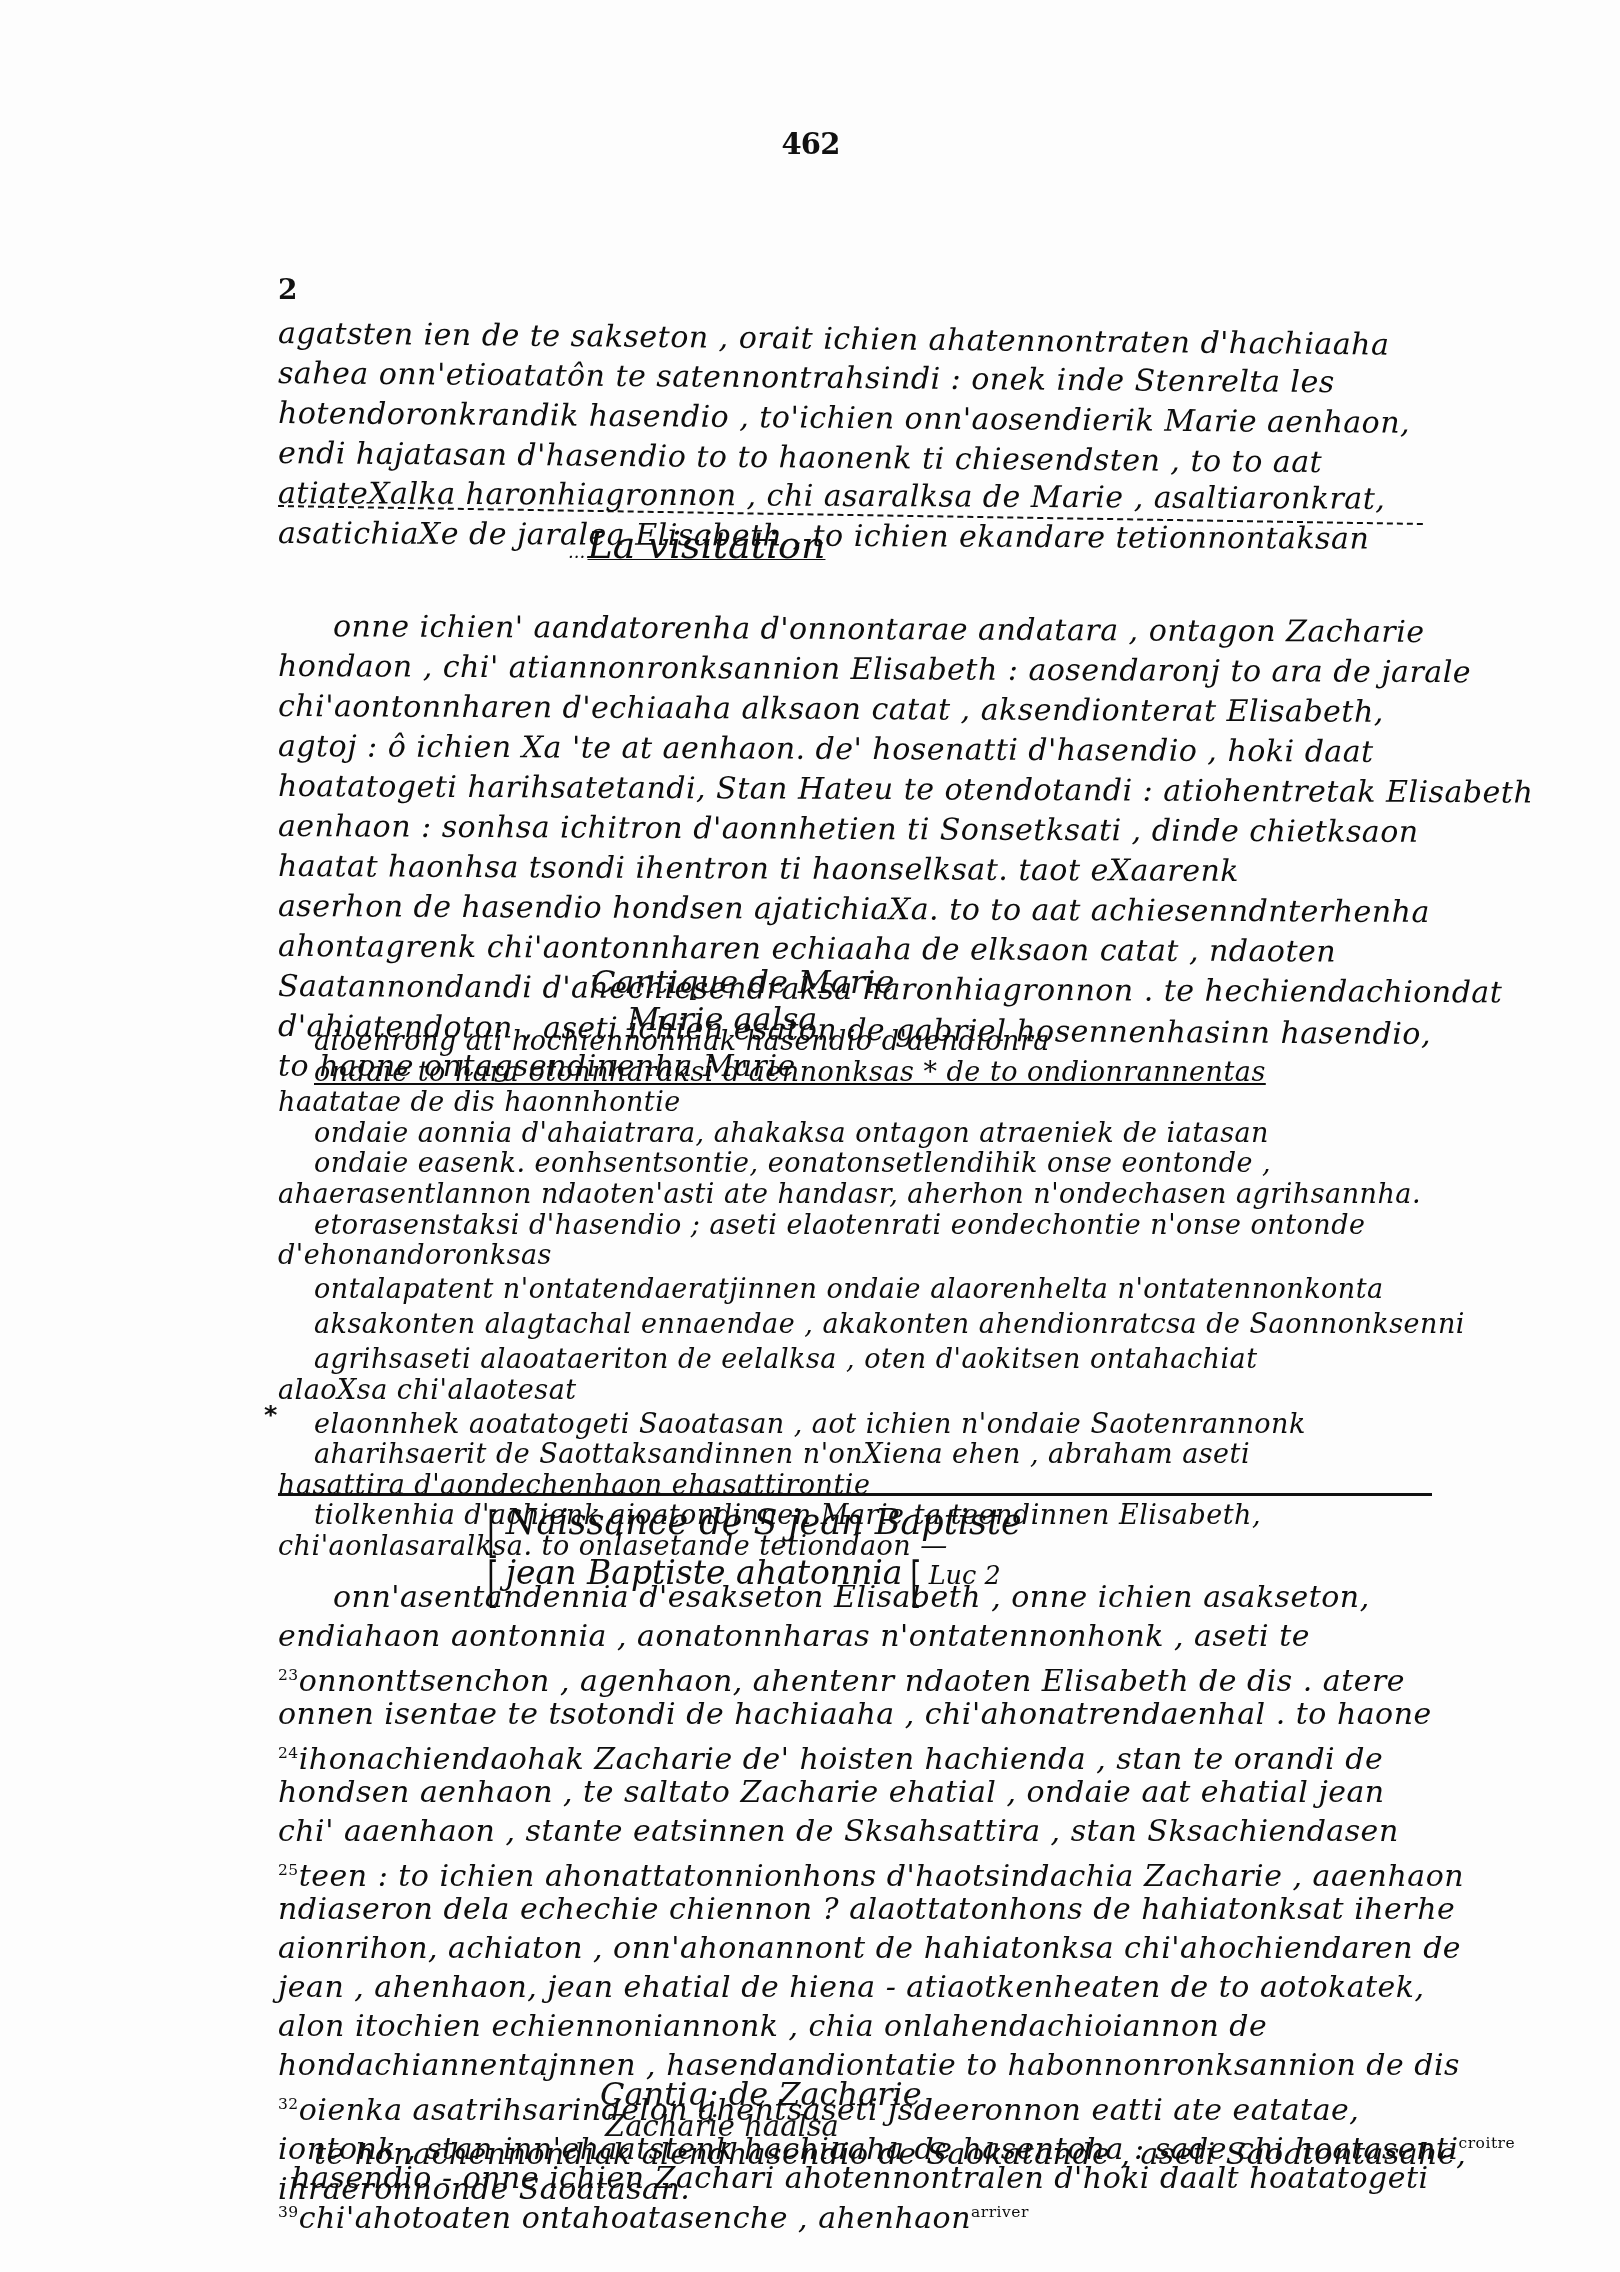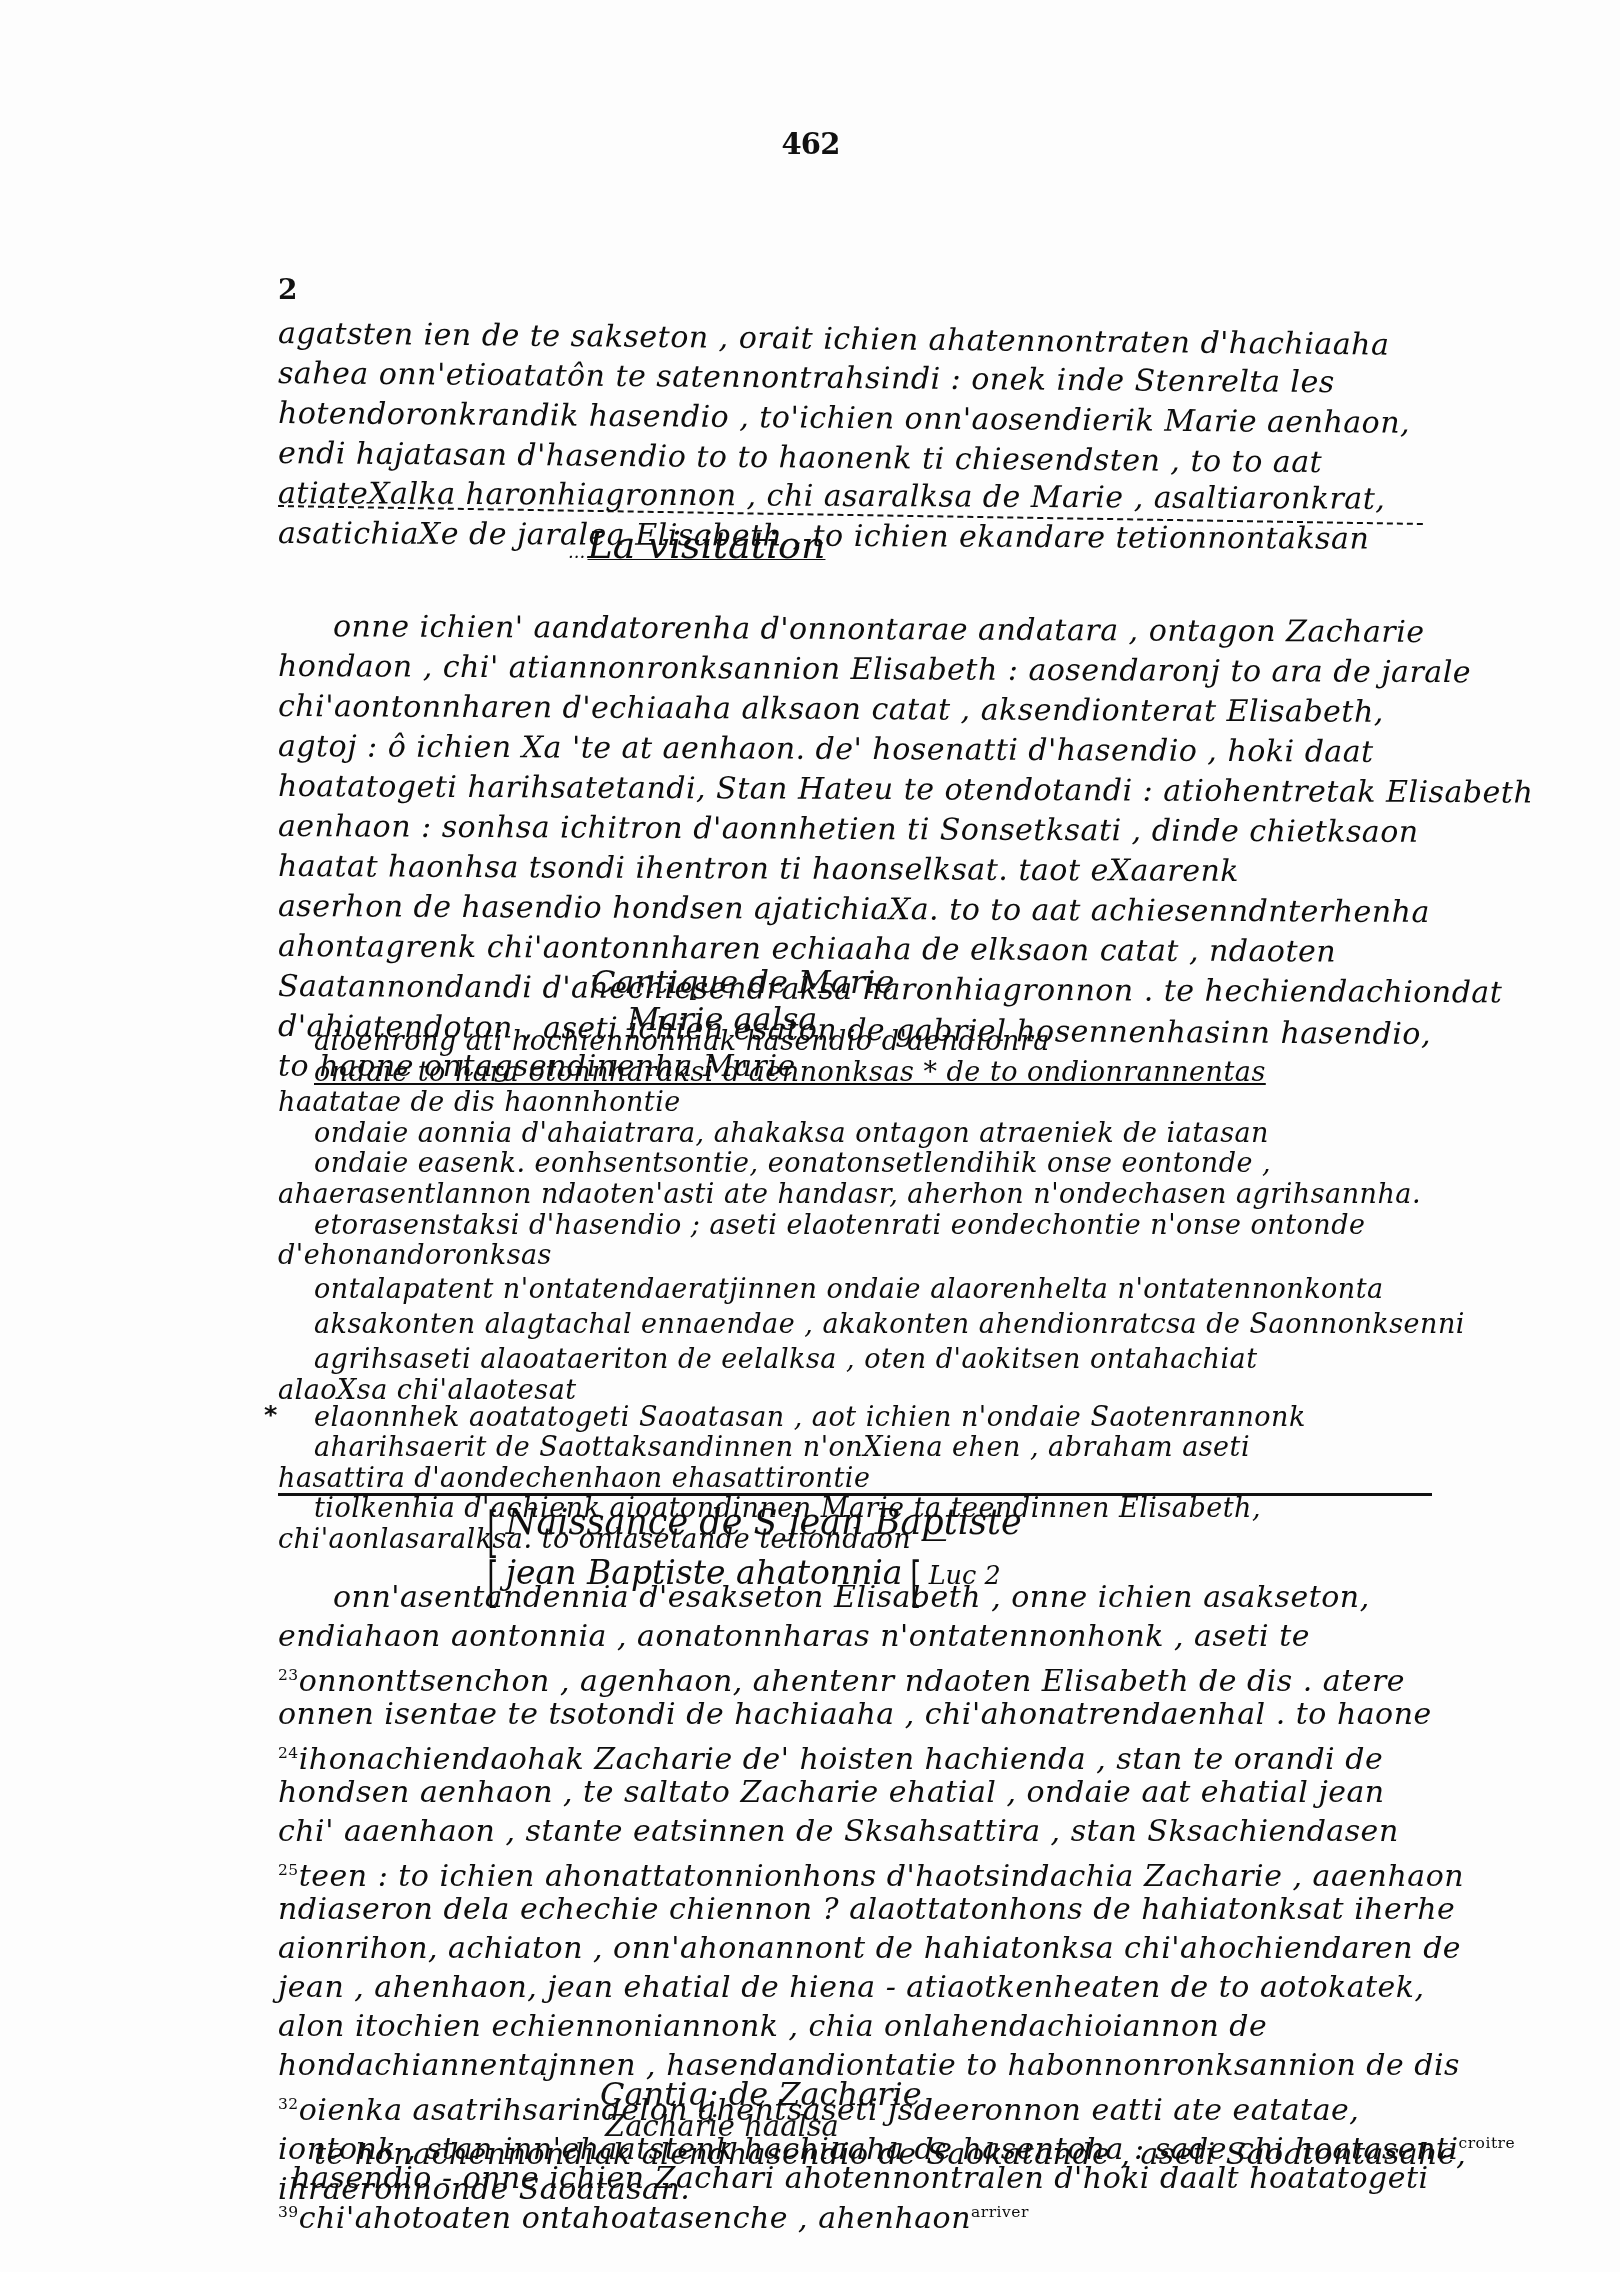--- a/index.html
+++ b/index.html
@@ -161,21 +161,21 @@
   <span class="line indent-sm" style="height:27px;margin-bottom:3.6px;text-decoration:underline;">ondaie to hara otonnharaksi d'aennonksas * de to ondionrannentas</span>
   <span class="line" style="height:27px;margin-bottom:3.6px;">haatatae de dis haonnhontie</span>
   <span class="line indent-sm" style="height:27px;margin-bottom:3.6px;">ondaie aonnia d'ahaiatrara, ahakaksa ontagon atraeniek de iatasan</span>
   <span class="line indent-sm" style="height:27px;margin-bottom:3.6px;">ondaie easenk. eonhsentsontie, eonatonsetlendihik onse eontonde ,</span>
   <span class="line" style="height:27px;margin-bottom:3.6px;">ahaerasentlannon ndaoten'asti ate handasr, aherhon n'ondechasen agrihsannha.</span>
   <span class="line indent-sm" style="height:27px;margin-bottom:3.6px;">etorasenstaksi d'hasendio ; aseti elaotenrati eondechontie n'onse ontonde</span>
   <span class="line" style="height:27px;margin-bottom:6.4px;">d'ehonandoronksas</span>
   <span class="line indent-sm" style="height:27px;margin-bottom:8.2px;">ontalapatent n'ontatendaeratjinnen ondaie alaorenhelta n'ontatennonkonta</span>
   <span class="line indent-sm" style="height:27px;margin-bottom:8.2px;">aksakonten alagtachal ennaendae , akakonten ahendionratcsa de Saonnonksenni</span>
   <span class="line indent-sm" style="height:27px;margin-bottom:3.6px;">agrihsaseti alaoataeriton de eelalksa , oten d'aokitsen ontahachiat</span>
-  <span class="line" style="height:27px;margin-bottom:0;">alaoXsa chi'alaotesat</span>
+  <span class="line" style="height:27px;margin-bottom:7px;">alaoXsa chi'alaotesat</span>
   <span class="line indent-sm" style="height:27px;margin-bottom:3.6px;">elaonnhek aoatatogeti Saoatasan , aot ichien n'ondaie Saotenrannonk</span>
   <span class="line indent-sm" style="height:27px;margin-bottom:3.6px;">aharihsaerit de Saottaksandinnen n'onXiena ehen , abraham aseti</span>
   <span class="line" style="height:27px;margin-bottom:3.6px;">hasattira d'aondechenhaon ehasattirontie</span>
   <span class="line indent-sm" style="height:27px;margin-bottom:3.6px;">tiolkenhia d'achienk aioatondinnen Marie ta teendinnen Elisabeth,</span>
   <span class="line" style="height:27px;margin-bottom:3.6px;">chi'aonlasaralksa. to onlasetande tetiondaon —</span>
 </div>
 
 <div class="footnote-mark" style="top:1399px;">*</div>
 
 <div class="rule straight"></div>

